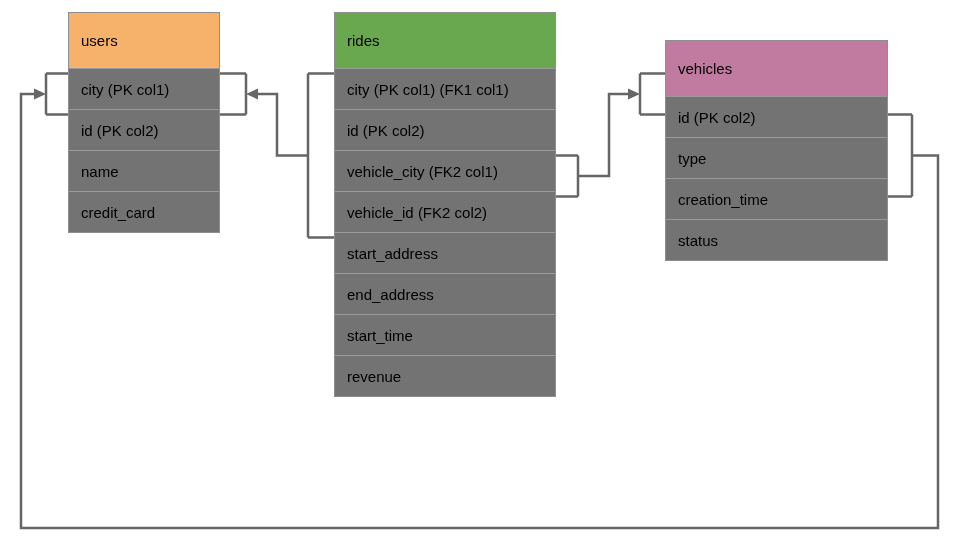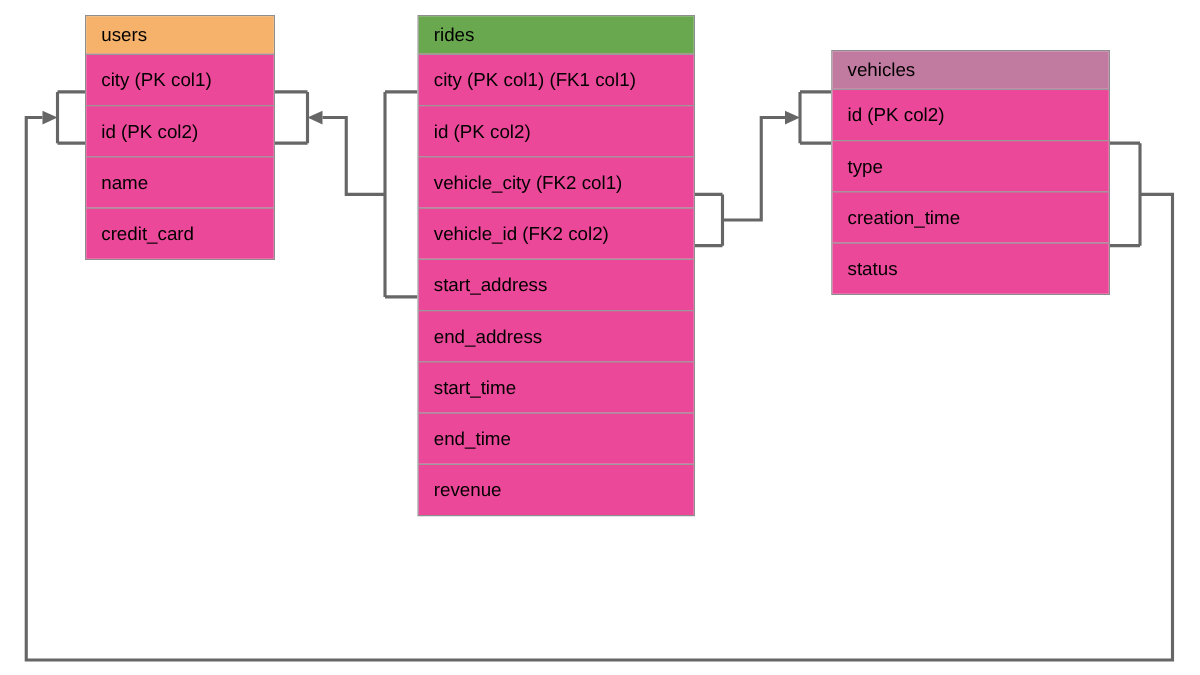--- a/index.html
+++ b/index.html
@@ -27,34 +27,34 @@
   .db-table {
     position: absolute;
     z-index: 2;
     background: #ffffff;
     border: 1px solid #8e8e8e;
     box-sizing: border-box;
     color: #000000;
     font-size: 15px;
   }
   .tbl-header {
-    height: 30px;
+    height: 55px;
     display: flex;
     align-items: center;
     padding-left: 12px;
     box-sizing: border-box;
   }
   .tbl-row {
     height: 41px;
     display: flex;
     align-items: center;
     padding-left: 12px;
     box-sizing: border-box;
     border-top: 1px solid #9a9a9a;
-    background: #ec4899;
+    background: #737373;
   }
 </style>
 </head>
 <body>
 
 <div id="canvas">
 
   <svg id="connectors" width="960" height="540" viewBox="0 0 960 540">
       <path d="M334 73.5 L308 73.5 M334 237.5 L308 237.5 M308 73.5 L308 237.5 M220 73.5 L246 73.5 M220 114.5 L246 114.5 M246 73.5 L246 114.5 M308 155.5 L277 155.5 L277 94 L258 94" fill="none" stroke="#666666" stroke-width="2.5" stroke-linejoin="miter"></path>
       <polygon points="246,94 258,88.5 258,99.5" fill="#666666"></polygon>
@@ -81,21 +81,20 @@
       <span>rides</span>
     </div>
     <div class="tbl-rows">
         <div class="tbl-row">city (PK col1) (FK1 col1)</div>
         <div class="tbl-row">id (PK col2)</div>
         <div class="tbl-row">vehicle_city (FK2 col1)</div>
         <div class="tbl-row">vehicle_id (FK2 col2)</div>
         <div class="tbl-row">start_address</div>
         <div class="tbl-row">end_address</div>
         <div class="tbl-row">start_time</div>
-        <div class="tbl-row">end_time</div>
         <div class="tbl-row">revenue</div>
       </div>
   </div>
 
   <div class="db-table" style="left:665px; top:12px; width:223px;margin-top:28px;">
     <div class="tbl-header" style="background: rgb(194, 123, 160);">
       <span>vehicles</span>
     </div>
     <div class="tbl-rows">
         <div class="tbl-row">id (PK col2)</div>

